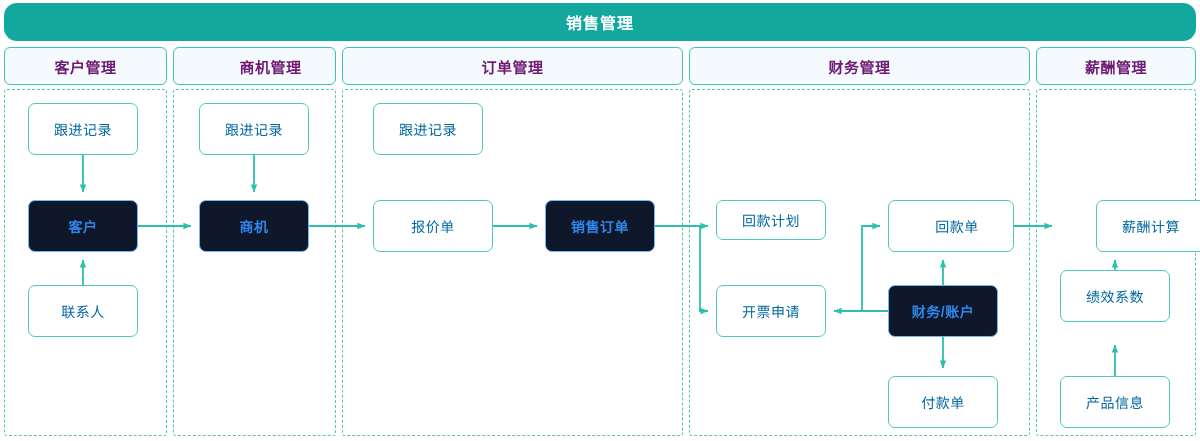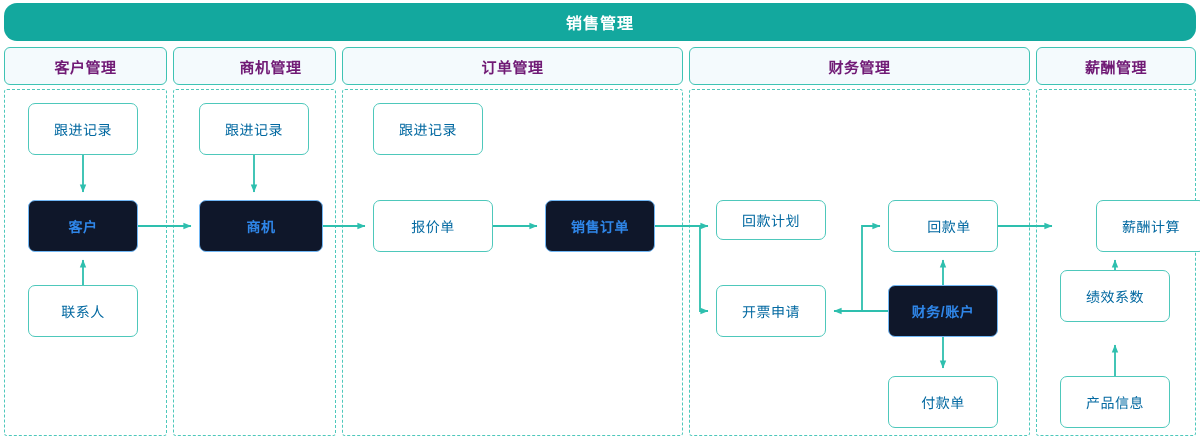--- a/index.html
+++ b/index.html
@@ -188,39 +188,39 @@
       </div>
       <div class="node primary" style="left: 28px; top: 200px; width: 110px; height: 52px;">
         <span class="node-text">客户</span>
       </div>
       <div class="node" style="left: 28px; top: 285px; width: 110px; height: 52px;">
         <span class="node-text">联系人</span>
       </div>
       <div class="node" style="left: 199px; top: 103px; width: 110px; height: 52px;">
         <span class="node-text">跟进记录</span>
       </div>
-      <div class="node primary" style="left: 199px; top: 200px; width: 124px; height: 52px; justify-content: center;">
+      <div class="node primary" style="left: 199px; top: 200px; width: 110px; height: 52px; justify-content: center;">
         <span class="node-text">商机</span>
       </div>
       <div class="node" style="left: 373px; top: 103px; width: 110px; height: 52px;">
         <span class="node-text">跟进记录</span>
       </div>
       <div class="node" style="left: 373px; top: 200px; width: 120px; height: 52px;">
         <span class="node-text">报价单</span>
       </div>
       <div class="node primary" style="left: 545px; top: 200px; width: 110px; height: 52px;">
         <span class="node-text">销售订单</span>
       </div>
       <div class="node" style="left: 716px; top: 200px; width: 110px; height: 40px;">
         <span class="node-text">回款计划</span>
       </div>
       <div class="node" style="left: 716px; top: 285px; width: 110px; height: 52px;">
         <span class="node-text">开票申请</span>
       </div>
-      <div class="node" style="left: 888px; top: 200px; width: 110px; height: 52px; padding-left: 12px;">
+      <div class="node" style="left: 888px; top: 200px; width: 126px; height: 52px; padding-left: 12px;">
         <span class="node-text">回款单</span>
       </div>
       <div class="node primary" style="left: 888px; top: 285px; width: 110px; height: 52px;">
         <span class="node-text">财务/账户</span>
       </div>
       <div class="node" style="left: 888px; top: 376px; width: 110px; height: 52px;">
         <span class="node-text">付款单</span>
       </div>
       <div class="node" style="left: 1060px; top: 200px; width: 110px; height: 52px; margin-left: 36px;">
         <span class="node-text">薪酬计算</span>

